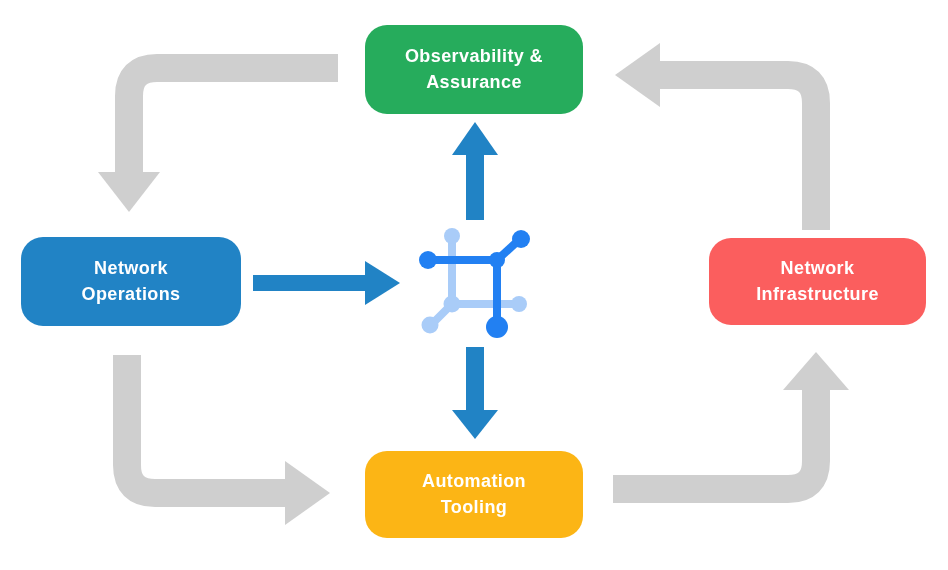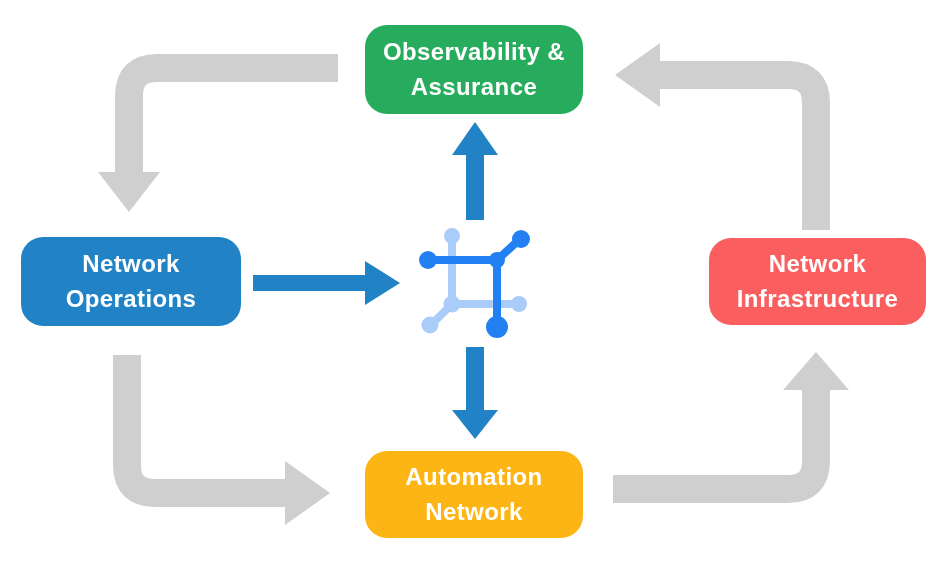--- a/index.html
+++ b/index.html
@@ -18,21 +18,21 @@
   }
   .node {
     position: absolute;
     z-index: 1;
     border-radius: 22px;
     display: flex;
     align-items: center;
     justify-content: center;
     text-align: center;
     color: #ffffff;
-    font-size: 24px;
+    font-size: 18px;
     font-weight: 600;
     letter-spacing: 0.4px;
     line-height: 1.42;
   }
   .node span { white-space: pre-line; }
   .node-top    { left: 365px; top: 25px;  width: 218px; height: 89px; background: #26AC5C; }
   .node-left   { left: 21px;  top: 237px; width: 220px; height: 89px; background: #2183C5; }
   .node-right  { left: 709px; top: 238px; width: 217px; height: 87px; background: #FB5E5E; }
   .node-bottom { left: 365px; top: 451px; width: 218px; height: 87px; background: #FCB515; }
 </style>
@@ -110,16 +110,16 @@
 Operations</span>
   </div>
 
   <div class="node node-right">
     <span>Network
 Infrastructure</span>
   </div>
 
   <div class="node node-bottom">
     <span>Automation
-Network</span>
+Tooling</span>
   </div>
 
 </div>
 
 </body></html>

